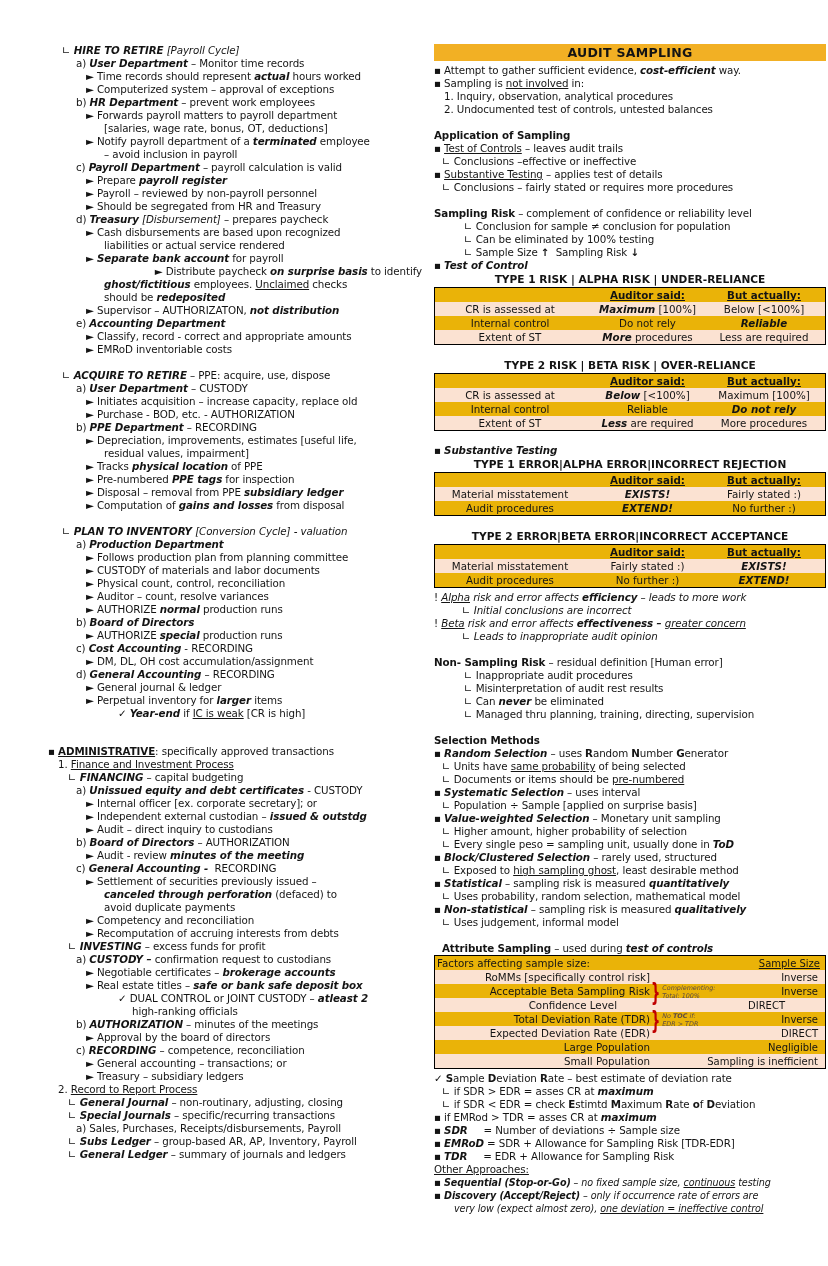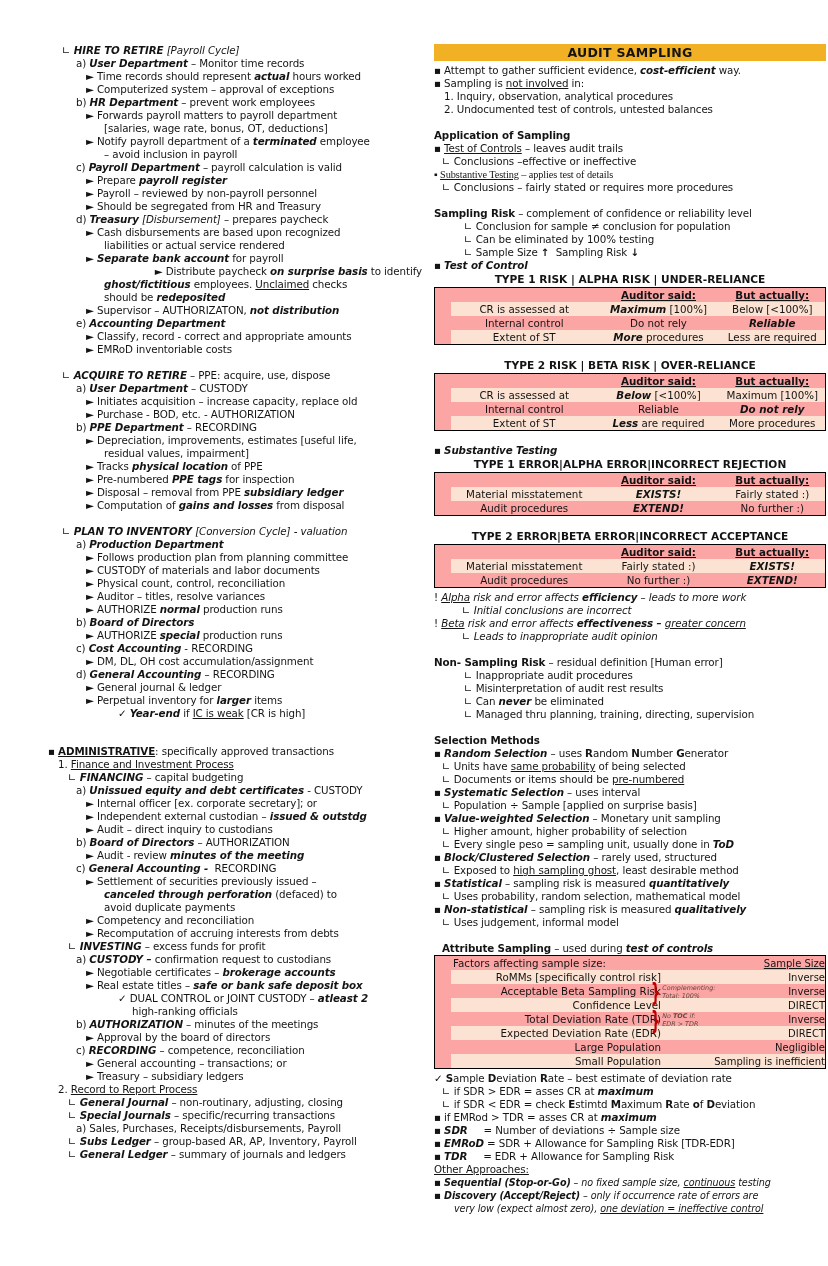--- a/index.html
+++ b/index.html
@@ -9,21 +9,21 @@
   .col-left{width:374px;margin-right:12px;}
   .col-right{width:392px;}
   .line{white-space:pre;font-size:10.3px;line-height:13px;letter-spacing:-0.1px;}
   .sb{font-weight:bold}
   .si{font-style:italic}
   .su{text-decoration:underline}
   .ss{font-size:9.6px}
   .gap{width:100%;}
   .banner{background:var(--banner);text-align:center;font-weight:bold;font-size:12.5px;line-height:17px;height:17px;margin-bottom:3px;letter-spacing:0.3px;}
   .thead{text-align:center;font-weight:bold;font-size:10.6px;line-height:15px;white-space:pre;}
-  .tbl{border:1.5px solid #000;margin:0 0 3px 0;background:#fca5a5;padding-left:16px;}
+  .tbl{border:1.5px solid #000;margin:0 0 3px 0;background:#eab308;}
   .trow{display:flex;height:14px;align-items:center;}
   .trow.p{background:var(--peach);}
   .tcell{text-align:center;font-size:10.3px;line-height:13px;white-space:pre;overflow:visible;}
   .attrt{position:relative;}
   .fcell{text-align:right;font-size:10.3px;line-height:13px;white-space:pre;}
   .fcell.hleft{text-align:left;padding-left:2px;}
   .vcell{text-align:right;font-size:10px;line-height:13px;white-space:pre;}
   .annot{position:absolute;display:flex;align-items:center;}
   .annot .brace{color:var(--red);font-size:13px;font-weight:bold;transform:scaleY(1.9);line-height:14px;}
   .annot .atext{font-size:6.4px;font-style:italic;color:#5c4a42;line-height:7.5px;margin-left:2px;white-space:pre;}
@@ -68,21 +68,21 @@
       <div class="line" style="padding-left: 38px;"><span>► Tracks </span><span class="sb si">physical location</span><span> of PPE</span></div>
       <div class="line" style="padding-left: 38px;"><span>► Pre-numbered </span><span class="sb si">PPE tags</span><span> for inspection</span></div>
       <div class="line" style="padding-left: 38px;"><span>► Disposal – removal from PPE </span><span class="sb si">subsidiary ledger</span></div>
       <div class="line" style="padding-left: 38px;"><span>► Computation of </span><span class="sb si">gains and losses</span><span> from disposal</span></div>
       <div class="gap" style="height: 13px;"></div>
       <div class="line" style="padding-left: 14px;"><span>∟ </span><span class="sb si">PLAN TO INVENTORY</span><span> </span><span class="si">[Conversion Cycle] - valuation</span></div>
       <div class="line" style="padding-left: 28px;"><span>a) </span><span class="sb si">Production Department</span></div>
       <div class="line" style="padding-left: 38px;"><span>► Follows production plan from planning committee</span></div>
       <div class="line" style="padding-left: 38px;"><span>► CUSTODY of materials and labor documents</span></div>
       <div class="line" style="padding-left: 38px;"><span>► Physical count, control, reconciliation</span></div>
-      <div class="line" style="padding-left: 38px;"><span>► Auditor – titles, resolve variances</span></div>
+      <div class="line" style="padding-left: 38px;"><span>► Auditor – count, resolve variances</span></div>
       <div class="line" style="padding-left: 38px;"><span>► AUTHORIZE </span><span class="sb si">normal</span><span> production runs</span></div>
       <div class="line" style="padding-left: 28px;"><span>b) </span><span class="sb si">Board of Directors</span></div>
       <div class="line" style="padding-left: 38px;"><span>► AUTHORIZE </span><span class="sb si">special</span><span> production runs</span></div>
       <div class="line" style="padding-left: 28px;"><span>c) </span><span class="sb si">Cost Accounting</span><span> - RECORDING</span></div>
       <div class="line" style="padding-left: 38px;"><span>► DM, DL, OH cost accumulation/assignment</span></div>
       <div class="line" style="padding-left: 28px;"><span>d) </span><span class="sb si">General Accounting</span><span> – RECORDING</span></div>
       <div class="line" style="padding-left: 38px;"><span>► General journal &amp; ledger</span></div>
       <div class="line" style="padding-left: 38px;"><span>► Perpetual inventory for </span><span class="sb si">larger</span><span> items</span></div>
       <div class="line" style="padding-left: 70px;"><span>✓ </span><span class="sb si">Year-end</span><span> if </span><span class="su">IC is weak</span><span> [CR is high]</span></div>
       <div class="gap" style="height: 25px;"></div>
@@ -122,21 +122,21 @@
     <div class="col col-right">
       <div class="banner">AUDIT SAMPLING</div>
       <div class="line" style="padding-left: 0px;"><span>▪ Attempt to gather sufficient evidence, </span><span class="sb si">cost-efficient</span><span> way.</span></div>
       <div class="line" style="padding-left: 0px;"><span>▪ Sampling is </span><span class="su">not involved</span><span> in:</span></div>
       <div class="line" style="padding-left: 10px;"><span>1. Inquiry, observation, analytical procedures</span></div>
       <div class="line" style="padding-left: 10px;"><span>2. Undocumented test of controls, untested balances</span></div>
       <div class="gap" style="height: 13px;"></div>
       <div class="line" style="padding-left: 0px;"><span class="sb">Application of Sampling</span></div>
       <div class="line" style="padding-left: 0px;"><span>▪ </span><span class="su">Test of Controls</span><span> – leaves audit trails</span></div>
       <div class="line" style="padding-left: 8px;"><span>∟ Conclusions –effective or ineffective</span></div>
-      <div class="line" style="padding-left: 0px; font-family: Liberation Serif, serif;"><span>▪ </span><span class="su">Substantive Testing</span><span> – applies test of details</span></div>
+      <div class="line" style="padding-left: 0px;"><span>▪ </span><span class="su">Substantive Testing</span><span> – applies test of details</span></div>
       <div class="line" style="padding-left: 8px;"><span>∟ Conclusions – fairly stated or requires more procedures</span></div>
       <div class="gap" style="height: 13px;"></div>
       <div class="line" style="padding-left: 0px;"><span class="sb">Sampling Risk</span><span> – complement of confidence or reliability level</span></div>
       <div class="line" style="padding-left: 30px;"><span>∟ Conclusion for sample ≠ conclusion for population</span></div>
       <div class="line" style="padding-left: 30px;"><span>∟ Can be eliminated by 100% testing</span></div>
       <div class="line" style="padding-left: 30px;"><span>∟ Sample Size </span><span class="sb">↑</span><span>  Sampling Risk </span><span class="sb">↓</span></div>
       <div class="line" style="padding-left: 0px;"><span>▪ </span><span class="sb si">Test of Control</span></div>
       <div class="thead">TYPE 1 RISK | ALPHA RISK | UNDER-RELIANCE</div>
       <div class="tbl">
         <div class="trow ">
@@ -261,21 +261,21 @@
           <div class="fcell" style="width: 215px;"><span>RoMMs [specifically control risk]</span></div>
           <div style="width: 50px;"></div>
           <div class="vcell" style="width: 118px;"><span>Inverse</span></div>
         </div>
         <div class="trow ">
           <div class="fcell" style="width: 215px;"><span>Acceptable Beta Sampling Risk</span></div>
           <div style="width: 50px;"></div>
           <div class="vcell" style="width: 118px;"><span>Inverse</span></div>
         </div>
         <div class="trow p">
-          <div class="fcell" style="width: 215px;"><span>Confidence Level</span></div>
+          <div class="fcell" style="width: 182px;"><span>Confidence Level</span></div>
           <div style="width: 50px;"></div>
           <div class="vcell" style="width: 118px;"><span>DIRECT</span></div>
         </div>
         <div class="trow ">
           <div class="fcell" style="width: 215px;"><span>Total Deviation Rate (TDR)</span></div>
           <div style="width: 50px;"></div>
           <div class="vcell" style="width: 118px;"><span>Inverse</span></div>
         </div>
         <div class="trow p">
           <div class="fcell" style="width: 215px;"><span>Expected Deviation Rate (EDR)</span></div>

